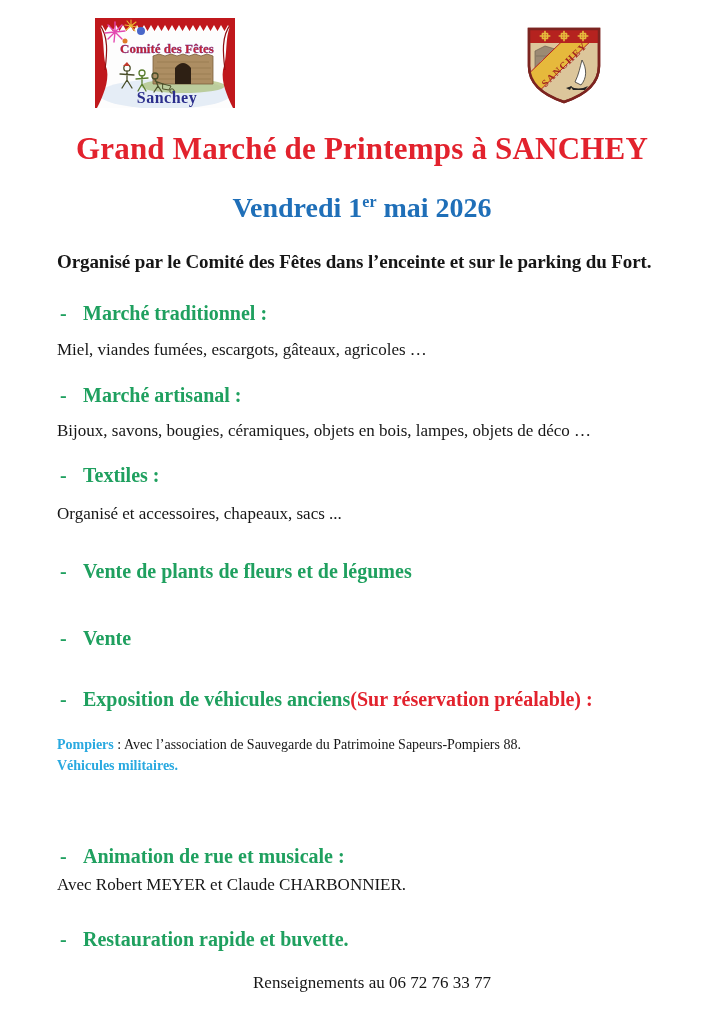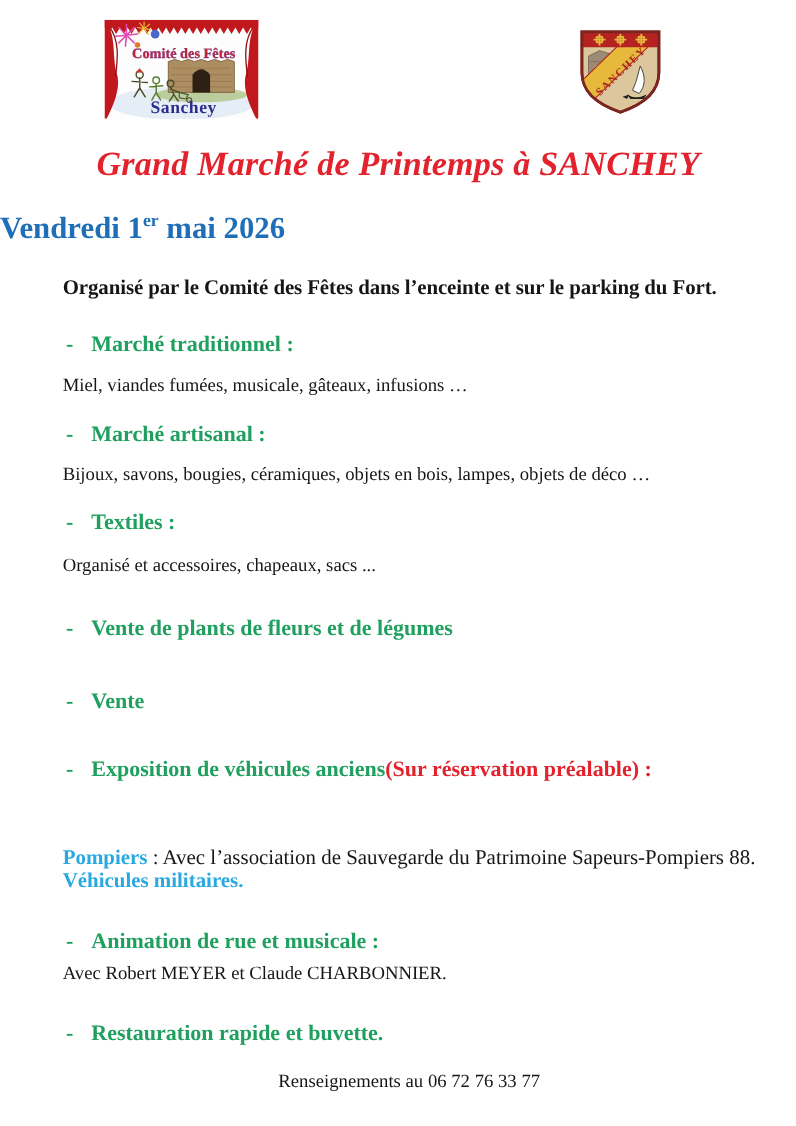--- a/index.html
+++ b/index.html
@@ -9,43 +9,43 @@
     overflow:hidden;
   }
   .abs{position:absolute;}
   
   .logo-left{left:95px;top:18px;width:140px;height:90px;}
   .logo-right{left:524px;top:24px;width:80px;height:82px;}
   
   .page-title{
     left:0;right:0;top:131px;text-align:center;
     font-size:31px;font-weight:bold;color:var(--title-red,#e2222d);
-    letter-spacing:.2px;white-space:nowrap;font-style:italic;
+    letter-spacing:.2px;white-space:nowrap;
   }
   .event-date{
-    left:0;right:0;top:192px;text-align:left;
+    left:0;right:0;top:192px;text-align:center;
     font-size:28px;font-weight:bold;color:var(--date-blue,#1f6fb8);
     white-space:nowrap;
   }
   .event-date sup{font-size:16px;}
   .intro-line{
     left:57px;top:251px;font-size:19px;font-weight:bold;white-space:nowrap;
     letter-spacing:-0.1px;
   }
   .h-row{
     left:60px;display:flex;align-items:baseline;white-space:nowrap;
     font-size:20px;font-weight:bold;color:var(--heading-green,#1fa05f);
   }
   .h-row .dash{display:inline-block;width:23px;font-weight:bold;}
   .h-red{color:var(--title-red,#e2222d);}
   .desc{
     left:57px;font-size:17px;color:var(--text-black,#161616);white-space:nowrap;
   }
   .vehicles{
-    left:57px;top:734px;font-size:19px;line-height:21px;white-space:nowrap;margin-top:35px;
+    left:57px;top:734px;font-size:14px;line-height:21px;white-space:nowrap;
   }
   .blue-b{color:var(--accent-blue,#29a9e0);font-weight:bold;}
   .footer-line{
     left:0;right:0;top:973px;text-align:center;font-size:17px;white-space:nowrap;padding-left:20px;
   }
   
   .curtain{fill:var(--curtain-red,#c0181c);}
   .valance{fill:var(--curtain-red,#c0181c);}
   .logo-title-text{
     font-family:"Liberation Serif",serif;font-weight:bold;font-size:13px;
@@ -163,21 +163,21 @@
 <div class="abs page-title">Grand Marché de Printemps à SANCHEY</div>
 
 <div class="abs event-date"><span>Vendredi 1</span><sup>er</sup><span> mai 2026</span></div>
 
 <div class="abs intro-line">Organisé par le Comité des Fêtes dans l’enceinte et sur le parking du Fort.</div>
 
 <div class="abs h-row" style="top:302px">
   <span class="dash">-</span>
   <span>Marché traditionnel :</span>
 </div>
-<div class="abs desc" style="top:340px">Miel, viandes fumées, musicale, gâteaux, infusions …</div>
+<div class="abs desc" style="top:340px">Miel, viandes fumées, escargots, gâteaux, agricoles …</div>
 
 <div class="abs h-row" style="top:384px">
   <span class="dash">-</span>
   <span>Marché artisanal :</span>
 </div>
 <div class="abs desc" style="top:421px">Bijoux, savons, bougies, céramiques, objets en bois, lampes, objets de déco …</div>
 
 <div class="abs h-row" style="top:464px">
   <span class="dash">-</span>
   <span>Textiles :</span>

